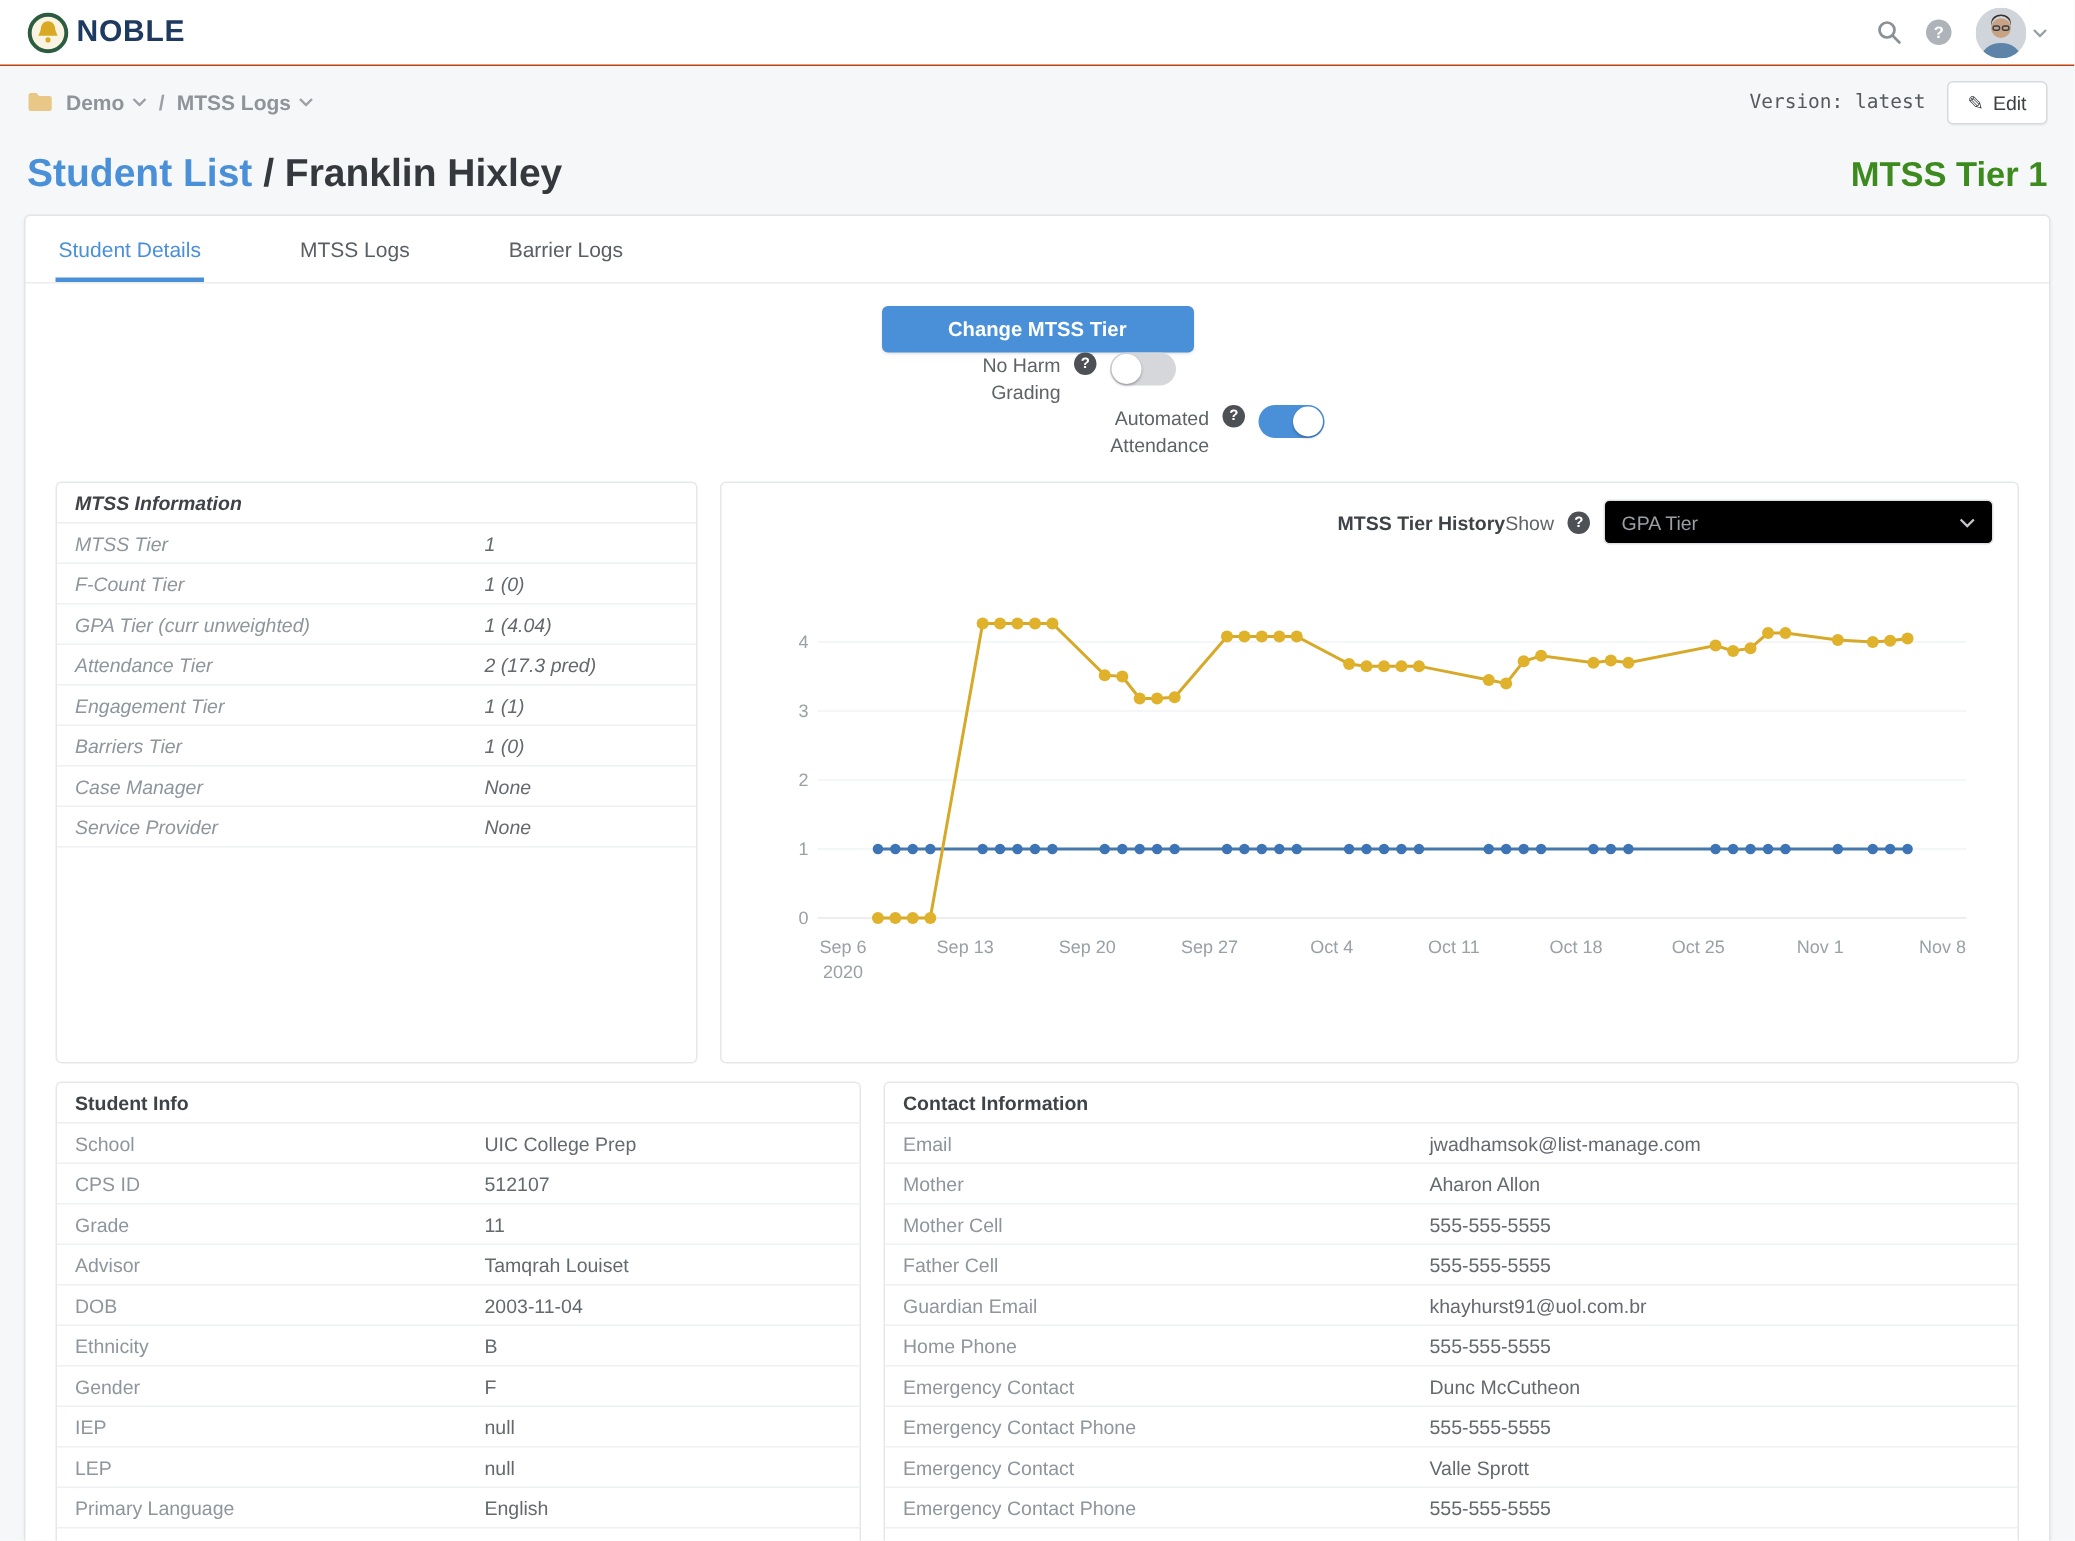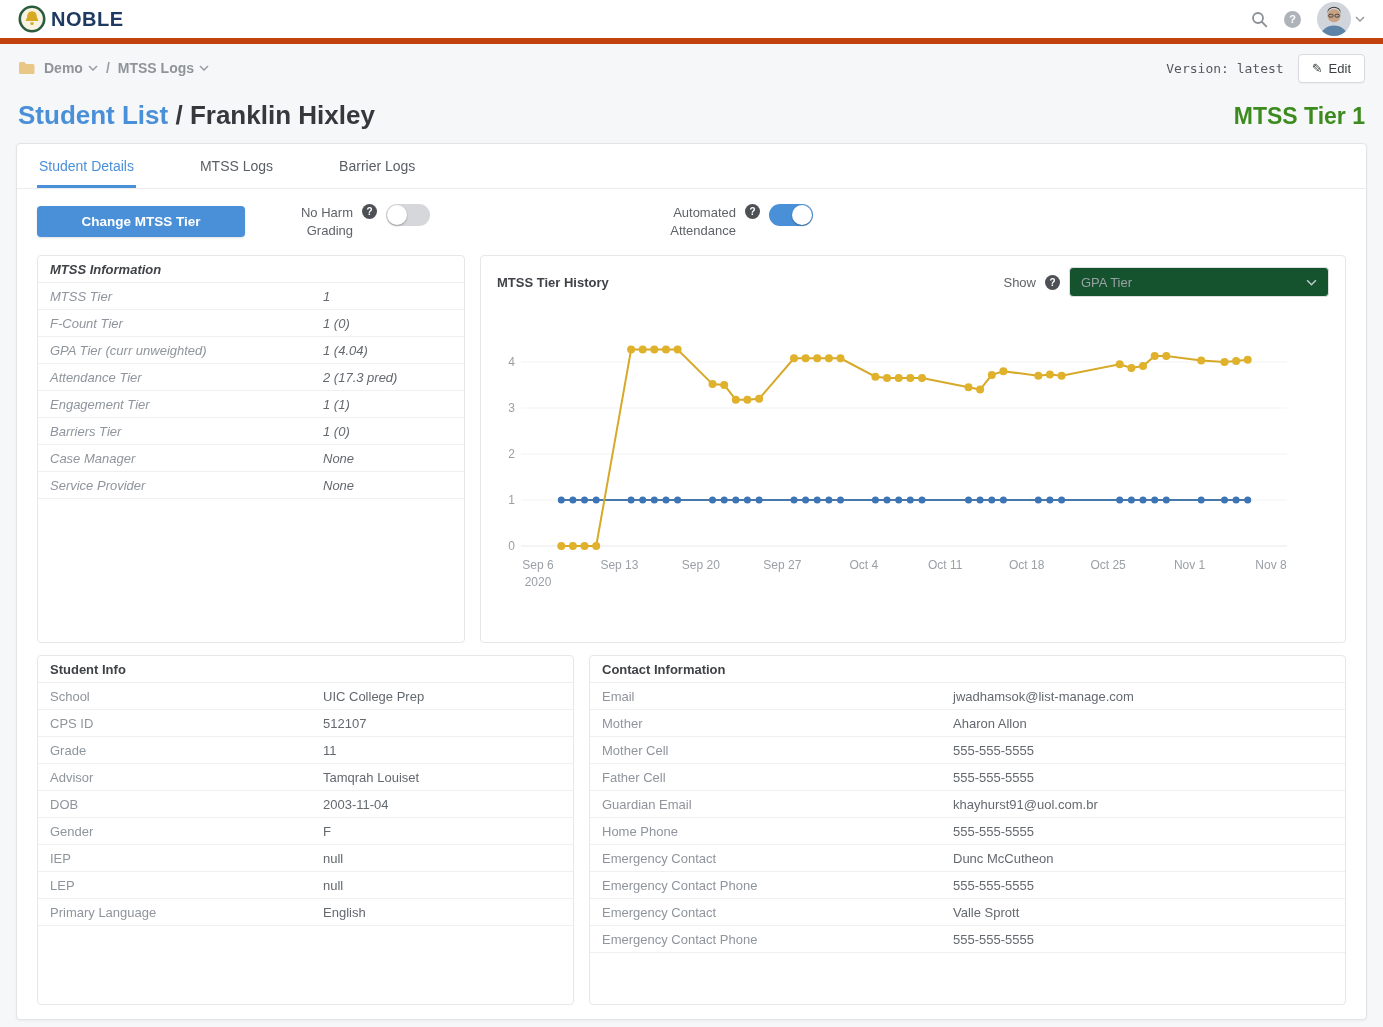--- a/index.html
+++ b/index.html
@@ -1,20 +1,20 @@
 <!DOCTYPE html>
 <html><head>
 <meta charset="utf-8">
 <style>
   * { margin:0; padding:0; box-sizing:border-box; }
   html,body { width:1383px; height:1027px; overflow:hidden; background:#f6f7f8;
     font-family:"Liberation Sans", sans-serif; color:#3f4347; }
 
   
-  .navbar { height:44px; background:#fff; border-bottom:6px solid #c2410c;
+  .navbar { height:44px; background:#fff; border-bottom:1px solid #c2410c;
     display:flex; align-items:center; justify-content:space-between; padding:0 18px; }
   .brand { display:flex; align-items:center; gap:5px; cursor:pointer; }
   .brand-text { font-size:20px; font-weight:800; letter-spacing:.5px; color:#1e3a60; }
   .nav-right { display:flex; align-items:center; gap:16px; }
   .nav-help { width:17px; height:17px; border-radius:50%; background:#aeb3b9; color:#fff;
     font-size:11px; font-weight:700; display:inline-flex; align-items:center; justify-content:center; }
   .avatar-wrap { display:flex; align-items:center; gap:4px; cursor:pointer; }
 
   
   .crumb-bar { height:48px; display:flex; align-items:center; justify-content:space-between; padding:0 18px; }
@@ -34,21 +34,21 @@
   .tier-badge { font-size:23px; font-weight:700; color:#3d8b1f; }
 
   
   .main-card { margin:0 16px 14px; background:#fff; border:1px solid #e3e4e6; border-radius:4px;
     box-shadow:0 1px 3px rgba(0,0,0,.05); padding-bottom:14px; }
   .tabbar { display:flex; padding:0 20px; border-bottom:1px solid #ebecee; }
   .tab { font-size:14px; color:#5a5f65; padding:14px 2px 11px; margin-right:62px; cursor:pointer;
     border-bottom:3px solid transparent; }
   .tab.active { color:#4a90d9; border-bottom-color:#4a90d9; }
 
-  .controls { display:flex; align-items:center; padding:15px 20px 16px; }
+  .controls { display:flex; align-items:center; padding:15px 20px 16px;flex-direction:column; }
   .change-btn { width:208px; height:31px; background:#4a90d9; border:none; border-radius:4px;
     color:#fff; font-weight:700; font-size:13.5px; cursor:pointer; font-family:inherit;
     box-shadow:0 1px 2px rgba(0,0,0,.12); }
   .ctl-group { display:flex; align-items:flex-start; gap:9px; }
   .ctl-group.first { margin-left:46px; }
   .ctl-group.second { margin-left:228px; }
   .ctl-label { font-size:13px; color:#5f6368; text-align:right; line-height:1.35; }
   .ctl-label.narrow { width:62px; } .ctl-label.wide { width:78px; }
   .qbadge { width:15px; height:15px; border-radius:50%; background:#4d5156; color:#fff;
     font-size:10px; font-weight:700; display:inline-flex; align-items:center; justify-content:center;
@@ -58,35 +58,35 @@
   .toggle.on  { background:#4a90d9; }
   .knob { width:20px; height:20px; border-radius:50%; background:#fff; position:absolute; top:1px;
     box-shadow:0 1px 2px rgba(0,0,0,.3); }
   .toggle.off .knob { left:1px; } .toggle.on .knob { right:1px; }
 
   
   .top-cards { display:flex; gap:15px; padding:0 20px; height:388px; }
   .bottom-cards { display:flex; gap:15px; padding:0 20px; height:350px; margin-top:12px; }
   .icard { background:#fff; border:1px solid #e6e7e9; border-radius:4px; overflow:hidden; }
   .mtss-card { width:428px;font-style:italic; --valcol:285px; }
-  .chart-card { flex:1; display:flex; flex-direction:column; }
+  .chart-card { flex:1; display:flex; flex-direction:column;align-items:flex-end; }
   .student-card { width:537px; --valcol:285px; }
   .contact-card { flex:1; --valcol:363px; }
   .icard-head { padding:6px 12px 5px; font-size:13px; font-weight:700; color:#3f4347;
     border-bottom:1px solid #edeef0; }
   .inforow { position:relative; padding:6px 12px 5px; border-bottom:1px solid #eef0f2; font-size:13px; }
   .inforow .lab { color:#8f959c; }
   .inforow .val { position:absolute; left:var(--valcol); color:#64696f; }
 
   
   .chart-head { display:flex; align-items:center; justify-content:space-between; padding:11px 16px 8px; }
   .chart-title { font-size:13px; font-weight:700; color:#3f4347; }
   .chart-head-right { display:flex; align-items:center; gap:9px; }
   .show-label { font-size:13px; color:#5f6368; }
-  .select { width:260px; height:30px; border:1px solid #dddfe2; border-radius:4px; background:#14532d;
+  .select { width:260px; height:30px; border:1px solid #dddfe2; border-radius:4px; background:#000000;
     display:flex; align-items:center; justify-content:space-between; padding:0 11px; cursor:pointer; }
   .select .sel-val { font-size:13px; color:#9aa0a6; }
   svg text { font-family:"Liberation Sans", sans-serif; }
 
   .chev { display:inline-block; }
 </style>
 </head>
 <body>
 
 <div class="navbar">
@@ -325,20 +325,21 @@
 
   <div class="bottom-cards">
     <div class="icard student-card">
       <div class="icard-head">Student Info</div>
       <div>
           <div class="inforow"><span class="lab">School</span><span class="val">UIC College Prep</span></div>
           <div class="inforow"><span class="lab">CPS ID</span><span class="val">512107</span></div>
           <div class="inforow"><span class="lab">Grade</span><span class="val">11</span></div>
           <div class="inforow"><span class="lab">Advisor</span><span class="val">Tamqrah Louiset</span></div>
           <div class="inforow"><span class="lab">DOB</span><span class="val">2003-11-04</span></div>
+          <div class="inforow"><span class="lab">Ethnicity</span><span class="val">B</span></div>
           <div class="inforow"><span class="lab">Gender</span><span class="val">F</span></div>
           <div class="inforow"><span class="lab">IEP</span><span class="val">null</span></div>
           <div class="inforow"><span class="lab">LEP</span><span class="val">null</span></div>
           <div class="inforow"><span class="lab">Primary Language</span><span class="val">English</span></div>
         </div>
     </div>
     <div class="icard contact-card">
       <div class="icard-head">Contact Information</div>
       <div>
           <div class="inforow"><span class="lab">Email</span><span class="val">jwadhamsok@list-manage.com</span></div>

